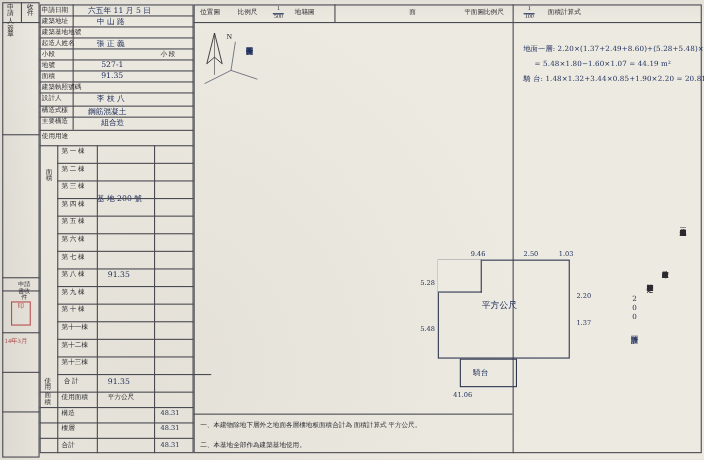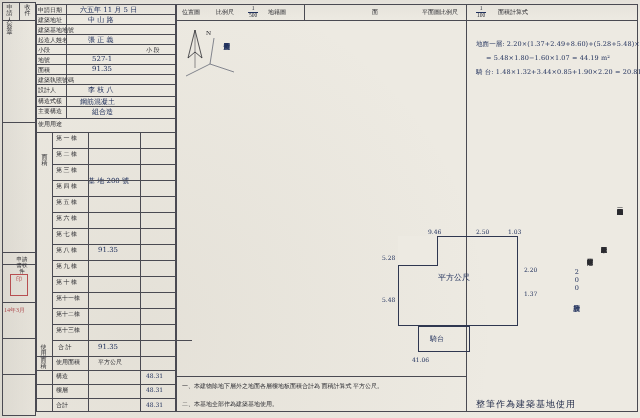--- a/index.html
+++ b/index.html
@@ -349,15 +349,14 @@
     <div class="hw hw-sm" style="left:236px; top:352px;">41.06</div>
 
     <div class="vtxt" style="left:440px; top:200px;">本建物為鋼筋混凝土造地面一層建築物</div>
     <div class="vtxt" style="left:424px; top:238px;">使用面積及建蔽率計算</div>
     <div class="vtxt" style="left:410px; top:250px;">左欄之工程圖經檢討核定</div>
     <div class="vtxt-hand" style="left:396px; top:264px;">200 號設計圖</div>
 
     <div class="line hline" style="left:0; top:372px; width:290px;"></div>
     <div class="footer-txt" style="left:6px; top:378px;">一、本建物除地下層外之地面各層樓地板面積合計為 面積計算式 平方公尺。</div>
     <div class="footer-txt" style="left:6px; top:396px;">二、本基地全部作為建築基地使用。</div>
-    <div class="big-hand" style="left:300px; top:394px;">整筆作為建築基地使用</div>
   </div>
 </div>
 
 </body></html>

